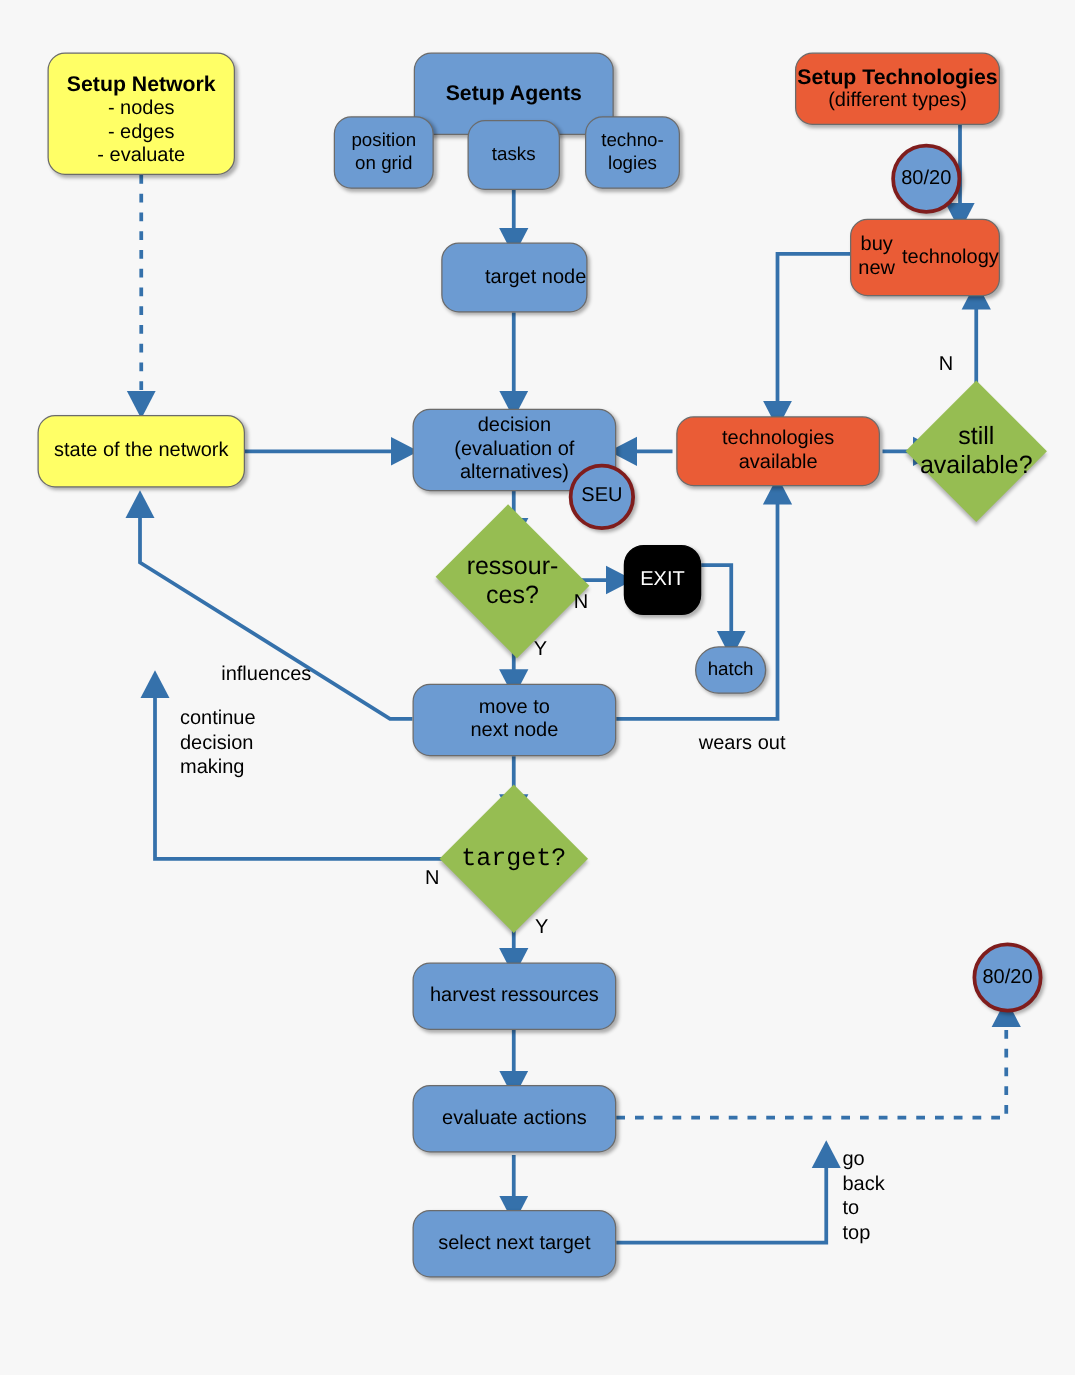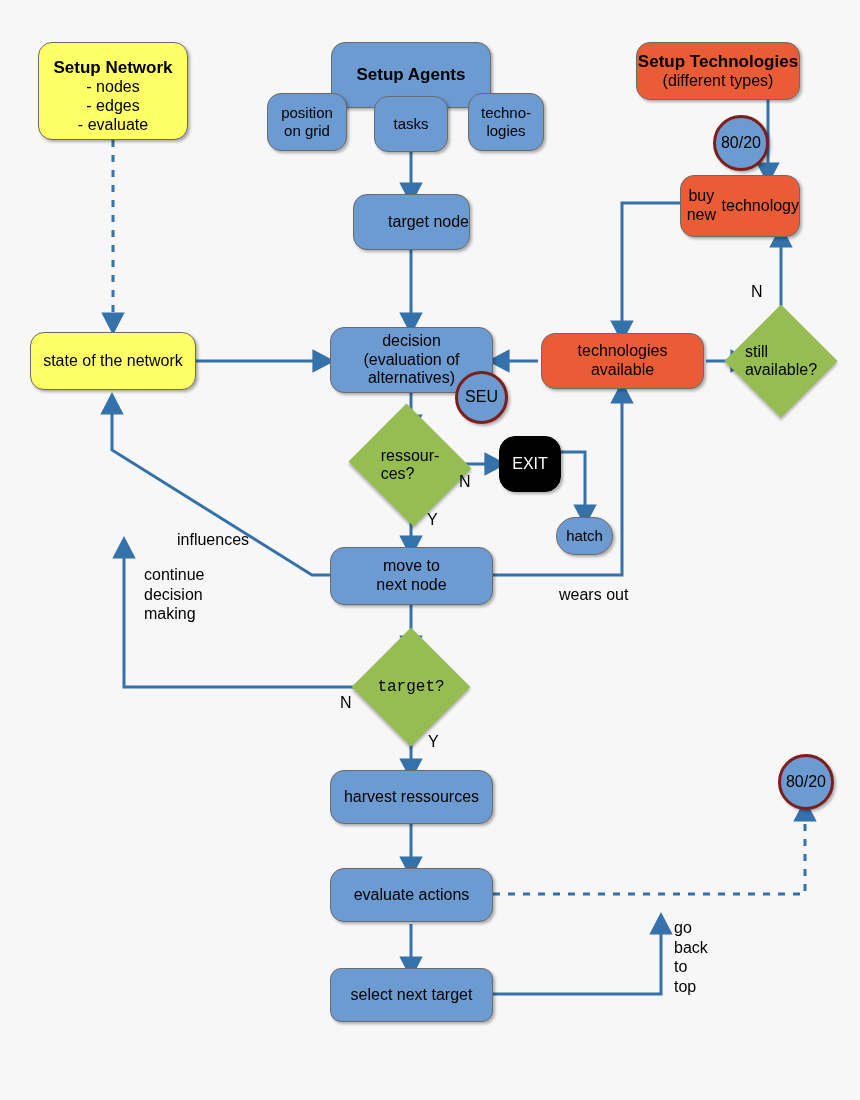--- a/index.html
+++ b/index.html
@@ -60,24 +60,24 @@
     position: absolute;
     left: 0; top: 0;
     width: 100%; height: 100%;
     background: #96bd52;
     transform: rotate(45deg);
     box-shadow: 2px 2px 3px rgba(0,0,0,0.28);
   }
   .diamond-label {
     position: relative;
     z-index: 2;
-    text-align: left;
+    text-align: center;
     color: #000;
     line-height: 1.15;
-    font-size: 16px;
+    font-size: 20px;
   }
   .lbl {
     position: absolute;
     color: #000000;
     font-size: 16px;
     line-height: 1.22;
     white-space: pre-line;
   }
   .bold { font-weight: bold; }
   .f17 { font-size: 17px; }
@@ -241,21 +241,21 @@
   </div>
 
   <div class="node rounded blue" style="left:330px; top:770px; width:163px; height:54px;">
     <span class="f16">harvest ressources</span>
   </div>
 
   <div class="node rounded blue" style="left:330px; top:868px; width:163px; height:54px;">
     <span class="f16">evaluate actions</span>
   </div>
 
-  <div class="node rounded blue" style="left:330px; top:968px; width:163px; height:54px;border-radius:11px;">
+  <div class="node rounded blue" style="left:330px; top:968px; width:163px; height:54px;">
     <span class="f16">select next target</span>
   </div>
 
   <div class="node circle" style="left:778px; top:754px; width:56px; height:56px;">
     <span class="f16">80/20</span>
   </div>
 
   <div class="lbl f16" style="left:459px; top:472px;">N</div>
 
   <div class="lbl f16" style="left:427px; top:510px;">Y</div>

